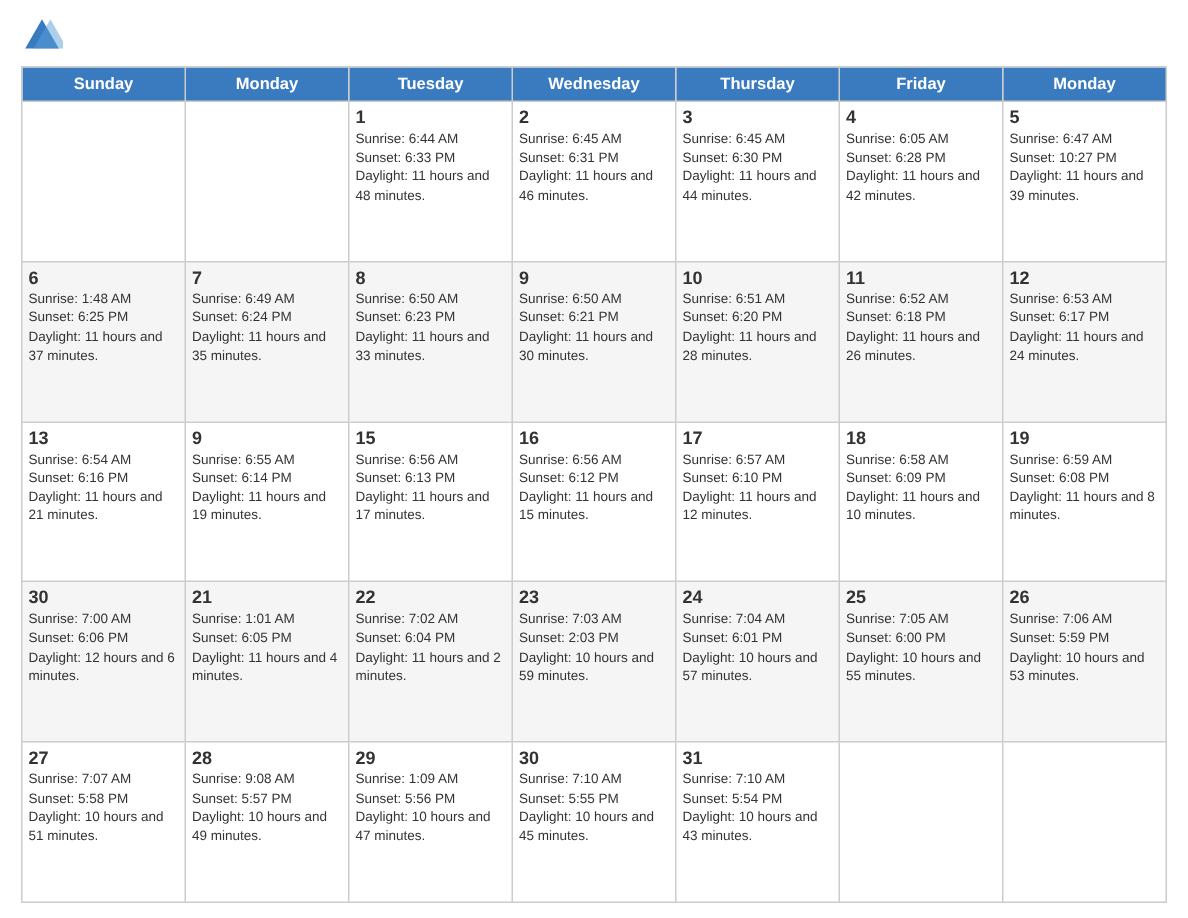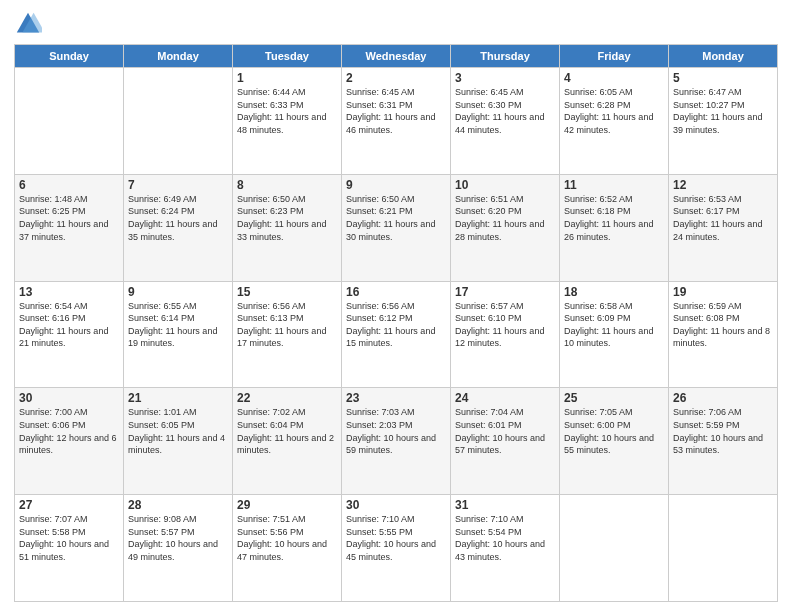--- a/index.html
+++ b/index.html
@@ -361,21 +361,21 @@
             <span class="day-number">28</span>
         <div class="day-info">
           <div>Sunrise: 9:08 AM</div>
           <div>Sunset: 5:57 PM</div>
           <div>Daylight: 10 hours and 49 minutes.</div>
         </div>
           </td>
           <td>
             <span class="day-number">29</span>
         <div class="day-info">
-          <div>Sunrise: 7:51 AM</div>
+          <div>Sunrise: 1:09 AM</div>
           <div>Sunset: 5:56 PM</div>
           <div>Daylight: 10 hours and 47 minutes.</div>
         </div>
           </td>
           <td>
             <span class="day-number">30</span>
         <div class="day-info">
           <div>Sunrise: 7:10 AM</div>
           <div>Sunset: 5:55 PM</div>
           <div>Daylight: 10 hours and 45 minutes.</div>

